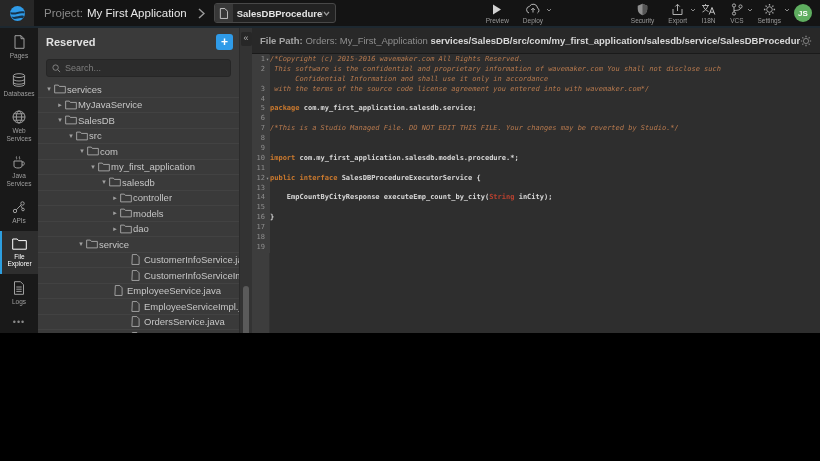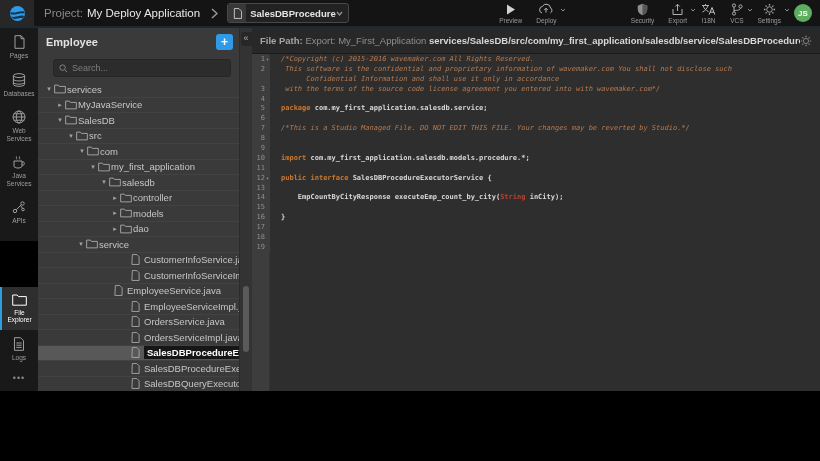--- a/index.html
+++ b/index.html
@@ -1,17 +1,17 @@
 <!DOCTYPE html>
 <html><head>
 <meta charset="utf-8">
 <style>
   * { margin:0; padding:0; box-sizing:border-box; }
   html,body { background:#000; }
-  .app { position:relative; width:820px; height:391px; overflow:hidden;
+  .app { position:relative; width:820px; height:333px; overflow:hidden;
          font-family:"Liberation Sans", sans-serif; background:#2e2e2e; color:#ccc; }
 
   
   .topbar { position:absolute; top:0; left:0; width:820px; height:28px;
             background:#141414; border-bottom:2px solid #1d2830;
             display:flex; align-items:center; z-index:5; }
   .logo-tile { width:34px; height:26px; background:#272727; display:flex;
                align-items:center; justify-content:center; }
   .proj-label { margin-left:10px; font-size:11.5px; color:#8a8a8a; }
   .proj-name  { margin-left:4px; font-size:11.5px; color:#e8e8e8; }
@@ -55,21 +55,21 @@
   .resources { position:absolute; top:28px; left:38px; width:202px; bottom:0;
                background:#3a3a3a; display:flex; flex-direction:column; overflow:hidden;
                border-right:1px solid #2b2b2b; }
   .res-head { height:28px; display:flex; align-items:center; padding:0 6px 0 8px; flex:0 0 28px; }
   .res-title { font-size:11px; font-weight:bold; color:#e2e2e2; flex:1; }
   .add-btn { width:17px; height:16px; background:#2f9be8; color:#fff; border-radius:3px;
              font-size:12px; font-weight:bold; display:flex; align-items:center;
              justify-content:center; line-height:1; cursor:pointer; }
   .search-wrap { padding:3px 8px 5px; flex:0 0 26px; }
   .search-box { height:18px; background:#2c2c2c; border:1px solid #262626; border-radius:3px;
-                display:flex; align-items:center; padding:0 5px;margin-left:7px; }
+                display:flex; align-items:center; padding:0 5px; }
   .search-box input { background:transparent; border:none; outline:none; color:#9a9a9a;
                       font-size:9px; margin-left:4px; width:150px;
                       font-family:"Liberation Sans", sans-serif; }
   .search-box input::placeholder { color:#7d7d7d; }
   .tree { flex:1; overflow:hidden; }
   .trow { height:15.5px; display:flex; align-items:center; border-bottom:1px solid #424242;
           white-space:nowrap; overflow:hidden; cursor:pointer; }
   .trow .tarrow { flex:0 0 10px; font-size:7px; color:#a0a0a0; text-align:center; }
   .trow .ticon { flex:0 0 13px; display:flex; align-items:center; }
   .trow .tlabel { font-size:9.5px; color:#c6c6c6; overflow:hidden; }
@@ -96,42 +96,42 @@
   .pb-gear { margin-left:auto; display:flex; cursor:pointer; }
   .code-area { position:absolute; top:26px; left:0; right:0; bottom:0; overflow:hidden; }
   .gutterbg { position:absolute; left:0; top:0; bottom:0; width:18px; background:#3d3d3d;
               border-right:1px solid #333; }
   .code-lines { position:relative; padding-top:1px; font-family:"DejaVu Sans Mono", monospace; }
   .crow { height:9.9px; line-height:9.9px; display:flex; }
   .crow .ln { flex:0 0 13px; background:#3d3d3d; color:#8f8f8f; font-size:7px;
               text-align:right; }
   .crow .fold { flex:0 0 5px; background:#3d3d3d; color:#9a9a9a; font-size:5px;
                 text-align:center; }
-  .crow .cl { padding-left:11px; white-space:pre; font-size:7px; overflow:hidden; }
+  .crow .cl { padding-left:0; white-space:pre; font-size:7px; overflow:hidden; }
   .cl .pln { color:#d8d8d8; font-weight:bold; }
   .cl .kw  { color:#cc7a2e; font-weight:bold; }
   .cl .typ { color:#b8412f; font-weight:bold; }
   .cl .com { color:#b97a4e; font-style:italic; }
   svg { display:block; }
 </style>
 </head>
 <body>
 
 <div class="app">
 
   <div class="topbar">
     <div class="logo-tile">
       <svg width="17" height="17" viewBox="0 0 17 17">
         <circle cx="8.5" cy="8.5" r="7.5" fill="#2f9be8"></circle>
         <path d="M1.5 7 C6 9, 10 5, 15.5 6.5 L15.5 8.5 C10 7, 6 11, 1.5 9 Z" fill="#17334a"></path>
         <path d="M2.5 11.5 C7 13, 11 9.5, 15 11 L14 13.5 C10 12, 7 15, 4 13.5 Z" fill="#17334a"></path>
       </svg>
     </div>
     <span class="proj-label">Project:</span>
-    <span class="proj-name">My Deploy Application</span>
+    <span class="proj-name">My First Application</span>
     <span class="crumb-chev">
       <svg width="7" height="11" viewBox="0 0 7 11">
           <polyline points="1,1 6,5.5 1,10" fill="none" stroke="#9a9a9a" stroke-width="1.5"></polyline>
         </svg>
     </span>
     <div class="file-dd">
       <span class="dd-icon">
         <svg width="9" height="11" viewBox="0 0 10 12">
             <path d="M1.5 .5 h5 l3 3 v8 h-8 z" fill="none" stroke="#cfcfcf"></path>
           </svg>
@@ -292,21 +292,21 @@
           <path d="M1.5 .7 h6 l3 3 v9.6 h-9 z"></path>
           <path d="M3.3 6 H8.7 M3.3 8.2 H8.7 M3.3 10.4 H8.7"></path>
         </svg>
       <span class="slabel">Logs</span>
     </div>
     <div class="more-item">•••</div>
   </div>
 
   <div class="resources">
     <div class="res-head">
-      <span class="res-title">Employee</span>
+      <span class="res-title">Reserved</span>
       <span class="add-btn">+</span>
     </div>
     <div class="search-wrap">
       <div class="search-box">
         <svg width="9" height="9" viewBox="0 0 10 10">
             <circle cx="4" cy="4" r="3" fill="none" stroke="#8a8a8a"></circle>
             <path d="M6.3 6.3 L9 9" stroke="#8a8a8a"></path>
           </svg>
         <input type="text" placeholder="Search..." style="">
       </div>
@@ -532,21 +532,21 @@
   </div>
 
   <div class="strip">
     <div class="collapse-btn">«</div>
     <div class="vthumb"></div>
   </div>
 
   <div class="editor">
     <div class="pathbar">
       <span class="pb-prefix">File Path: </span>
-      <span class="pb-proj">Export: My_First_Application </span>
+      <span class="pb-proj">Orders: My_First_Application </span>
       <span class="pb-path">services/SalesDB/src/com/my_first_application/salesdb/service/SalesDBProcedureExecutorService.java</span>
       <span class="pb-gear">
         <svg width="12" height="12" viewBox="0 0 14 14">
           <circle cx="7" cy="7" r="3" fill="none" stroke="#8f8f8f"></circle>
           <g stroke="#8f8f8f" stroke-width="1.4">
               <path d="M7 1 V2.6 M7 11.4 V13 M1 7 H2.6 M11.4 7 H13 M2.8 2.8 L3.9 3.9 M10.1 10.1 L11.2 11.2 M11.2 2.8 L10.1 3.9 M3.9 10.1 L2.8 11.2"></path>
             </g>
         </svg>
       </span>
     </div>

